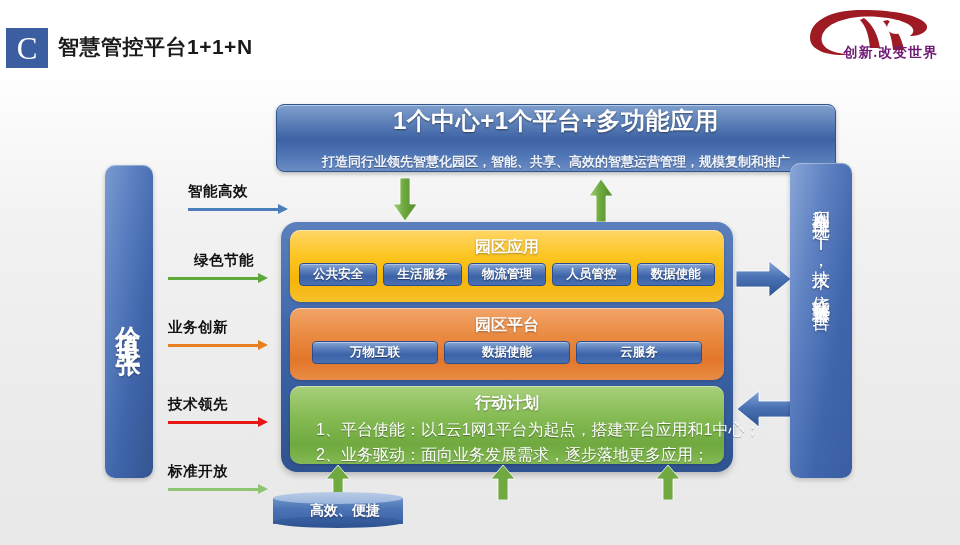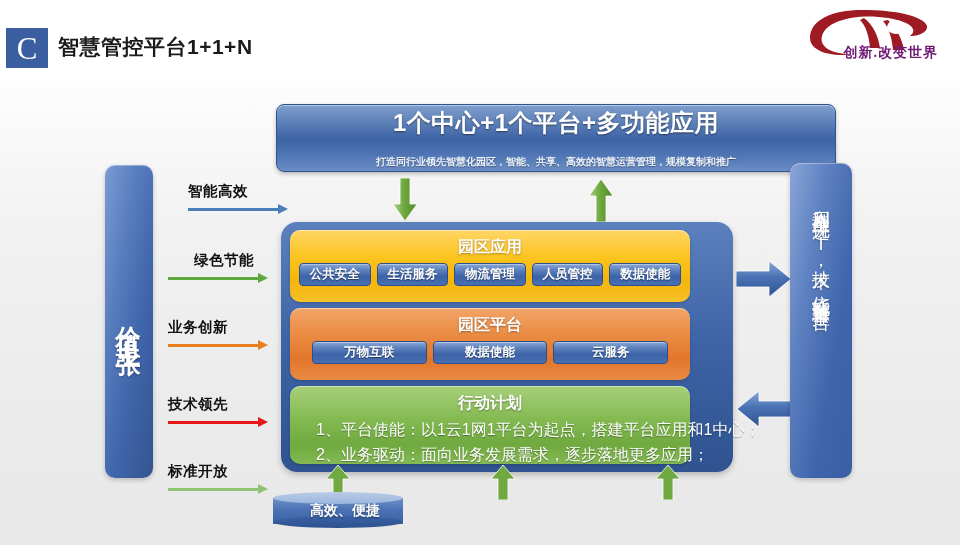--- a/index.html
+++ b/index.html
@@ -56,21 +56,21 @@
     border: 1px solid #2f558f;
     box-shadow: 0 2px 4px rgba(0,0,0,0.25), inset 0 1px 0 rgba(255,255,255,0.45);
     display: flex; flex-direction: column; align-items: center; justify-content: center;
   }
   #hero-title {
     color: #ffffff; font-size: 24px; font-weight: 700;
     text-shadow: 0 1px 2px rgba(0,0,0,0.45);
     letter-spacing: 0.5px;
   }
   #hero-sub {
-    color: #eef3fb; font-size: 10px; font-weight: 600; margin-top: 16px;
+    color: #eef3fb; font-size: 13px; font-weight: 600; margin-top: 16px;
     text-shadow: 0 1px 1px rgba(0,0,0,0.35);
   }
 
   
   .v-arrow { position: absolute; width: 26px; height: 44px; }
 
   
   #value-col {
     position: absolute; left: 105px; top: 165px;
     width: 48px; height: 313px;
@@ -106,21 +106,21 @@
 
   
   #stack-frame {
     position: absolute; left: 281px; top: 222px;
     width: 452px; height: 250px;
     border-radius: 16px;
     background: linear-gradient(180deg, #5b80bd 0%, #3d63a6 50%, #2f538f 100%);
     box-shadow: 0 3px 6px rgba(0,0,0,0.22);
   }
   .band {
-    position: absolute; left: 9px; width: 400px;
+    position: absolute; left: 9px; width: 434px;
     border-radius: 10px;
     box-shadow: inset 0 1px 0 rgba(255,255,255,0.45), 0 1px 3px rgba(0,0,0,0.2);
   }
   .band-title {
     text-align: center; color: #ffffff; font-weight: 700; font-size: 16px;
     text-shadow: 0 1px 2px rgba(0,0,0,0.35);
     padding-top: 7px;
   }
   .chip-row { display: flex; justify-content: space-around; gap: 6px; padding: 5px 9px 0 9px; }
   .chip {

